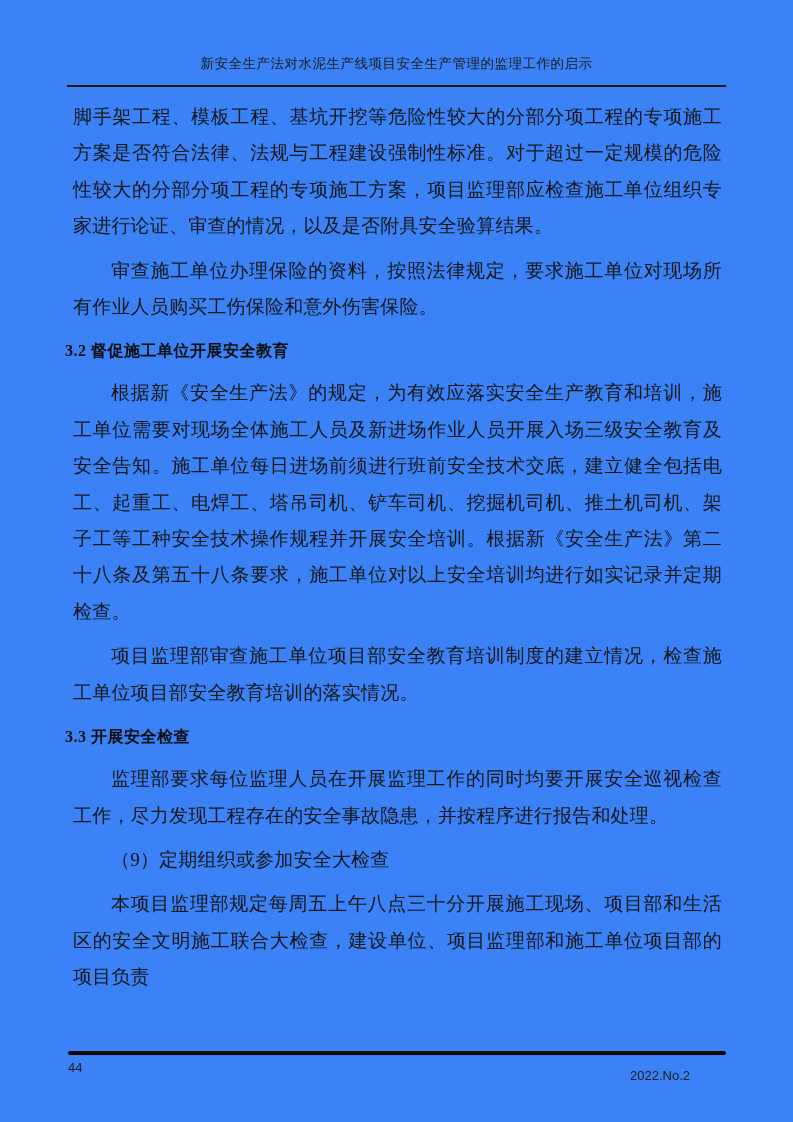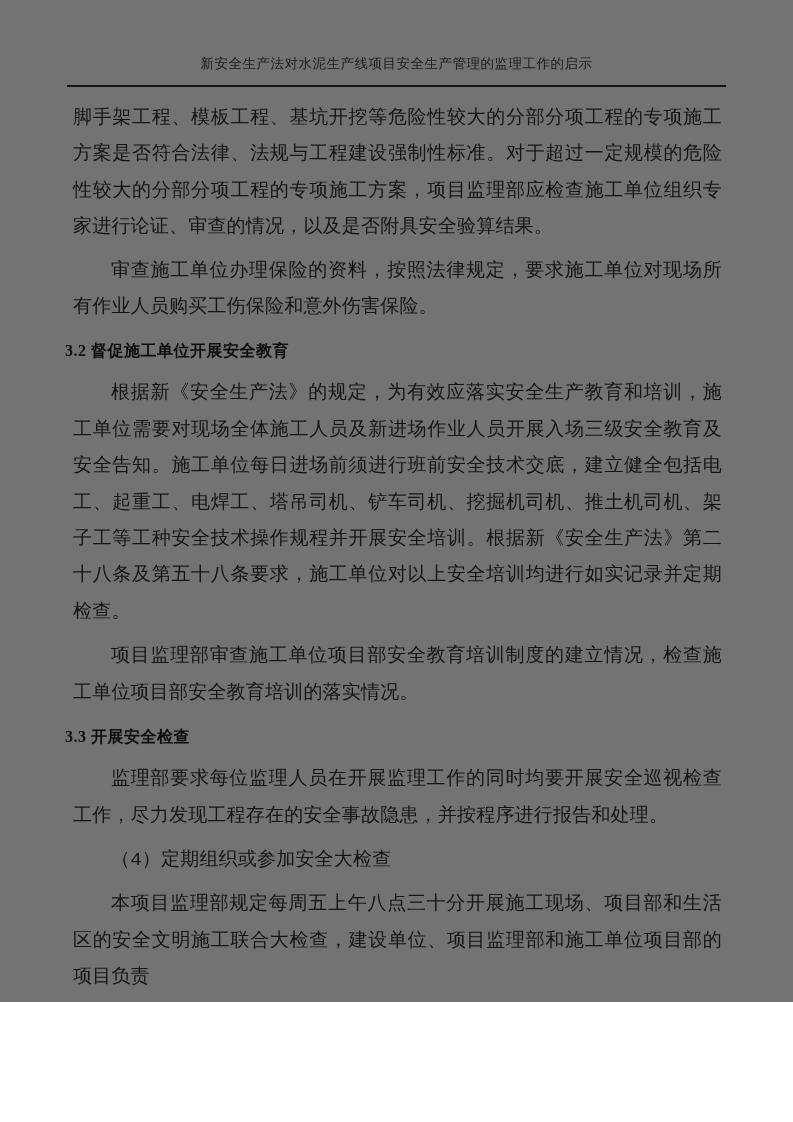--- a/index.html
+++ b/index.html
@@ -3,22 +3,22 @@
 <meta charset="utf-8">
 <style>
   html, body {
     margin: 0;
     padding: 0;
     background: #ffffff;
   }
   .page {
     position: relative;
     width: 793px;
-    height: 1002px;
-    background: #737373;
+    height: 1122px;
+    background: #3b82f6;
     overflow: hidden;
     font-family: "Liberation Serif", "DejaVu Serif", serif;
     color: #151515;
   }
   .doc-header {
     position: absolute;
     top: 54px;
     left: 67px;
     width: 659px;
     text-align: center;
@@ -45,21 +45,20 @@
     text-justify: inter-ideograph;
   }
   .content p.para {
     margin: 8px;
     font-size: 19px;
     line-height: 36.4px;
     letter-spacing: 0.2px;
   }
   .content p.para.indent {
     text-indent: 2em;
-    font-family: Liberation Mono, monospace;
   }
   .content h2.heading {
     margin: 0;
     font-size: 16px;
     font-weight: bold;
     line-height: 33px;
     padding-top: 1px;
     text-align: left;
     letter-spacing: 0.5px;
     color: #0d0d0d;
@@ -104,21 +103,21 @@
   <div class="header-rule"></div>
 
   <div class="content">
       <p class="para">脚手架工程、模板工程、基坑开挖等危险性较大的分部分项工程的专项施工方案是否符合法律、法规与工程建设强制性标准。对于超过一定规模的危险性较大的分部分项工程的专项施工方案，项目监理部应检查施工单位组织专家进行论证、审查的情况，以及是否附具安全验算结果。</p>
       <p class="para indent">审查施工单位办理保险的资料，按照法律规定，要求施工单位对现场所有作业人员购买工伤保险和意外伤害保险。</p>
       <h2 class="heading">3.2 督促施工单位开展安全教育</h2>
       <p class="para indent">根据新《安全生产法》的规定，为有效应落实安全生产教育和培训，施工单位需要对现场全体施工人员及新进场作业人员开展入场三级安全教育及安全告知。施工单位每日进场前须进行班前安全技术交底，建立健全包括电工、起重工、电焊工、塔吊司机、铲车司机、挖掘机司机、推土机司机、架子工等工种安全技术操作规程并开展安全培训。根据新《安全生产法》第二十八条及第五十八条要求，施工单位对以上安全培训均进行如实记录并定期检查。</p>
       <p class="para indent">项目监理部审查施工单位项目部安全教育培训制度的建立情况，检查施工单位项目部安全教育培训的落实情况。</p>
       <h2 class="heading">3.3 开展安全检查</h2>
       <p class="para indent">监理部要求每位监理人员在开展监理工作的同时均要开展安全巡视检查工作，尽力发现工程存在的安全事故隐患，并按程序进行报告和处理。</p>
-      <p class="para indent">（4）定期组织或参加安全大检查</p>
+      <p class="para indent">（9）定期组织或参加安全大检查</p>
       <p class="para indent">本项目监理部规定每周五上午八点三十分开展施工现场、项目部和生活区的安全文明施工联合大检查，建设单位、项目监理部和施工单位项目部的项目负责</p>
     </div>
 
   <div class="footer-rule"></div>
 
   <div class="doc-footer">
     <span class="page-number">44</span>
     <span class="issue-number">2022.No.2</span>
   </div>
 

